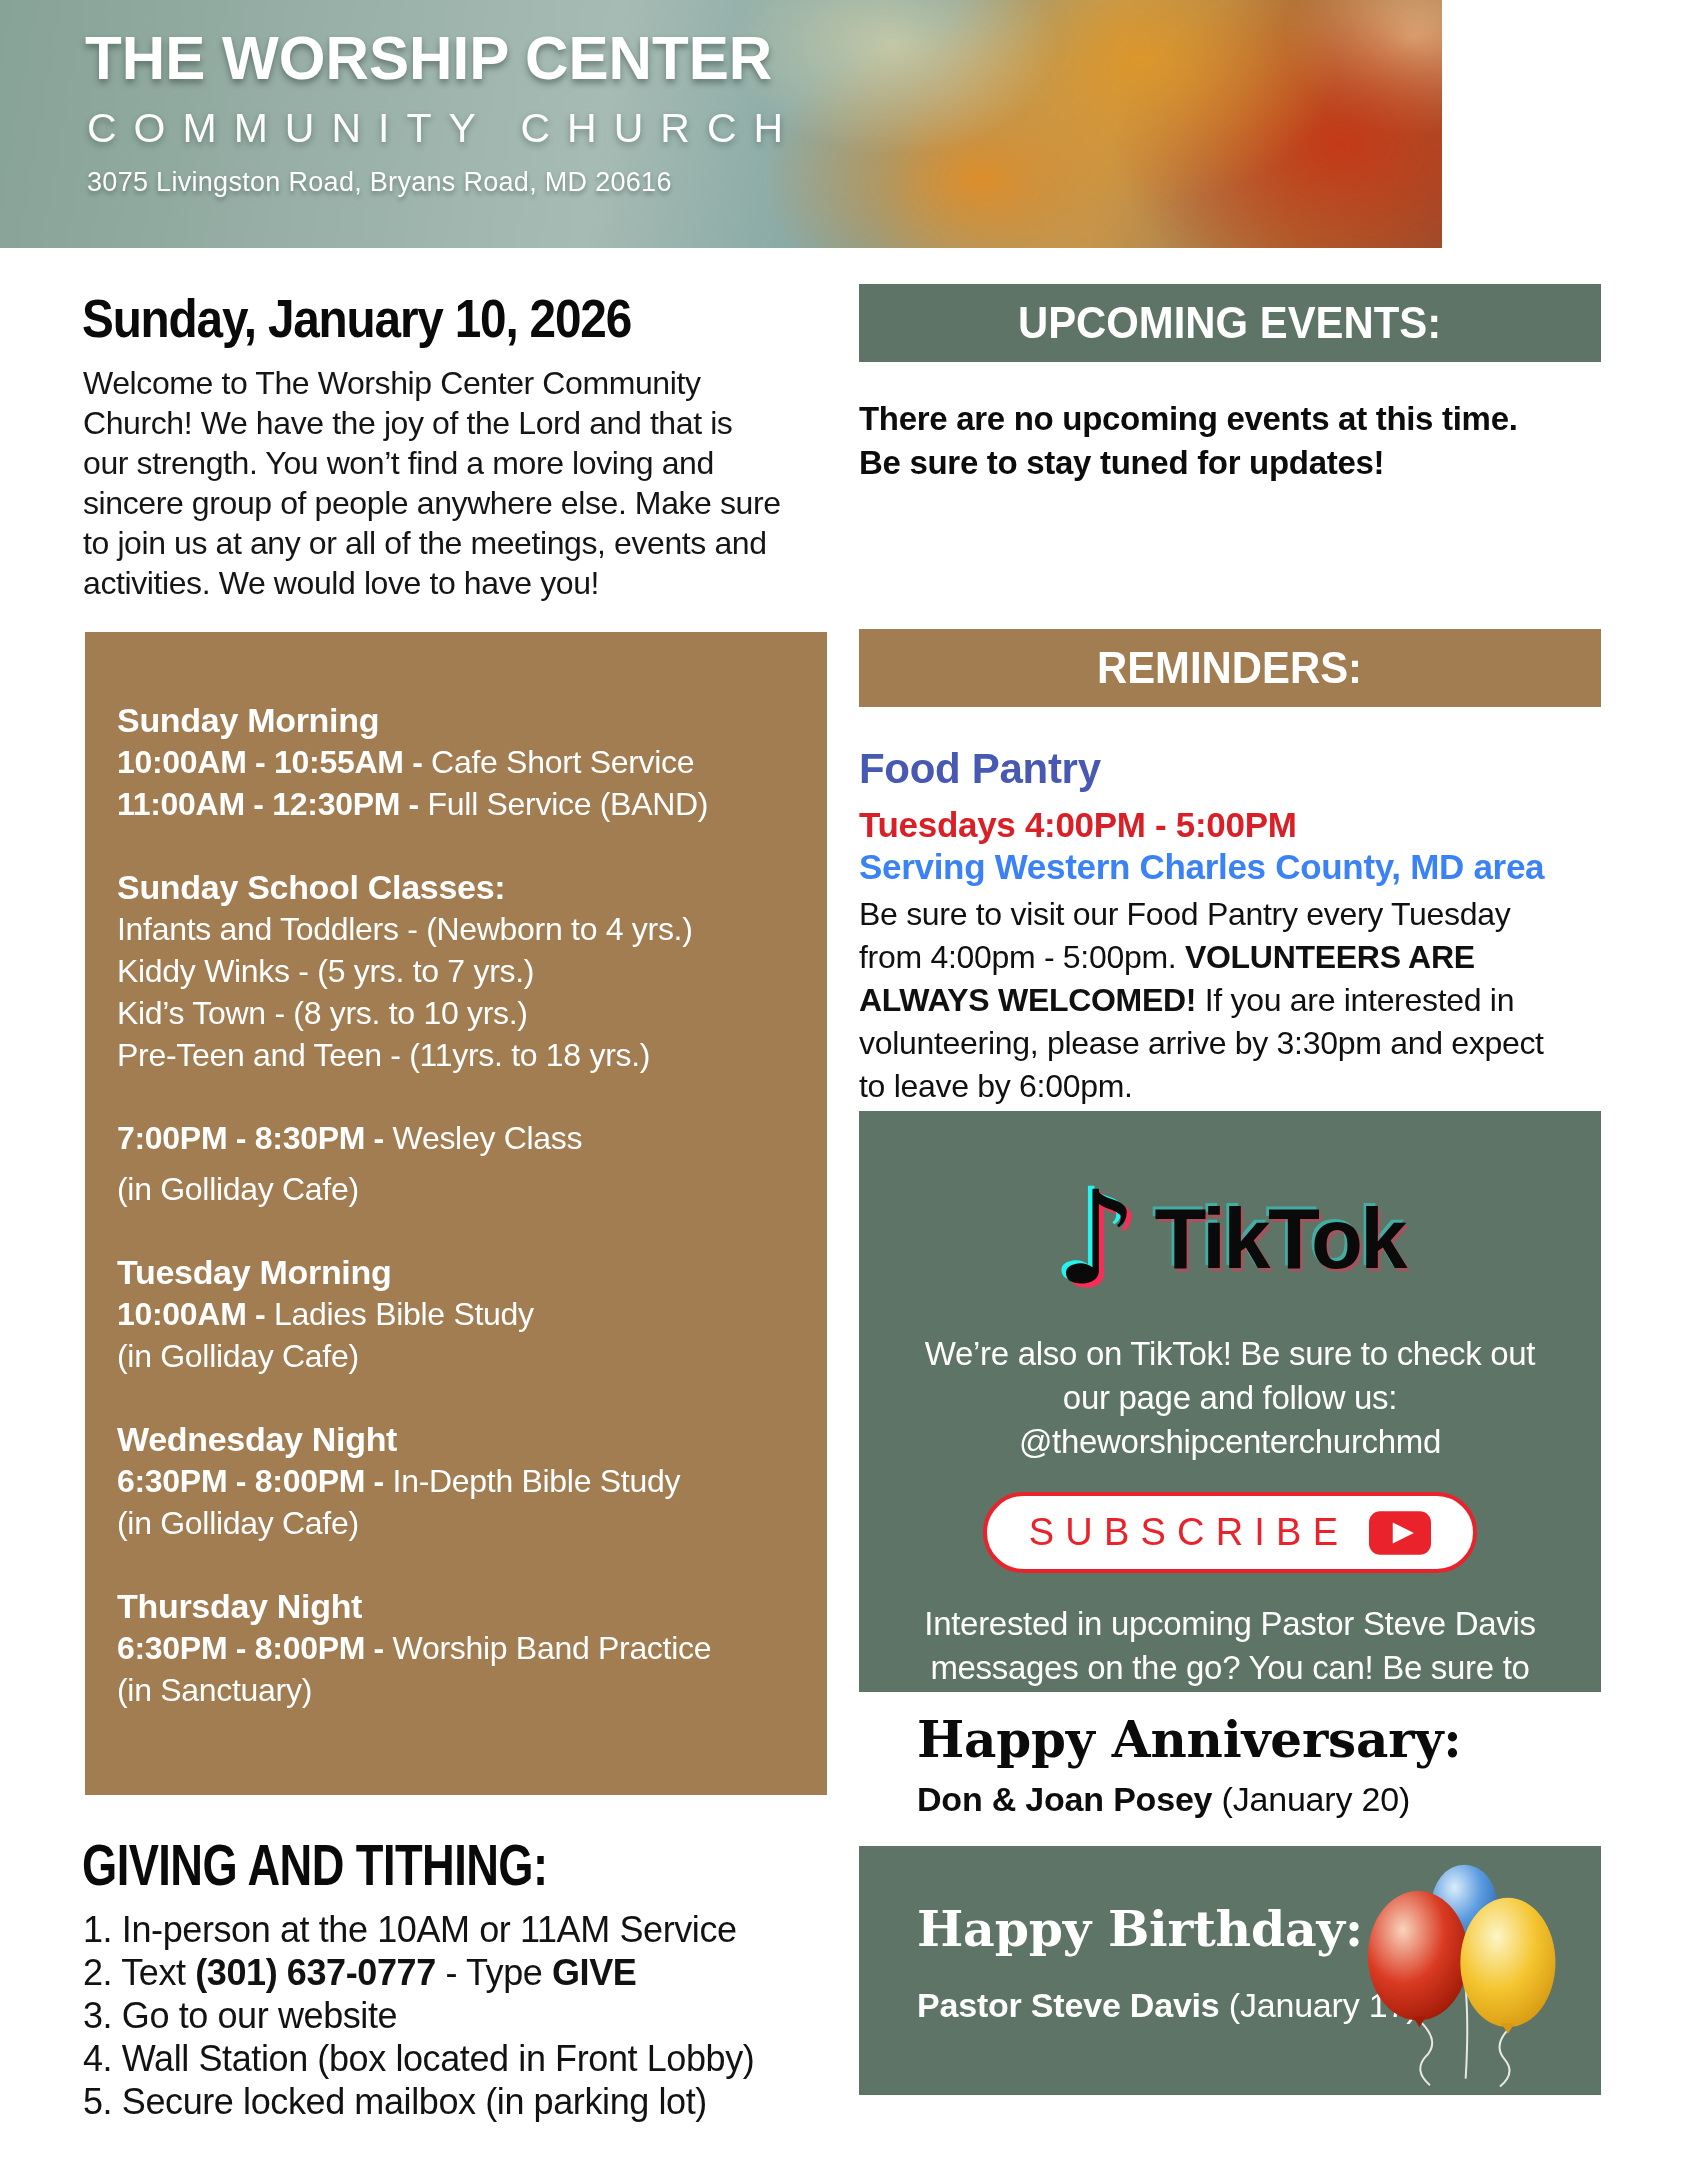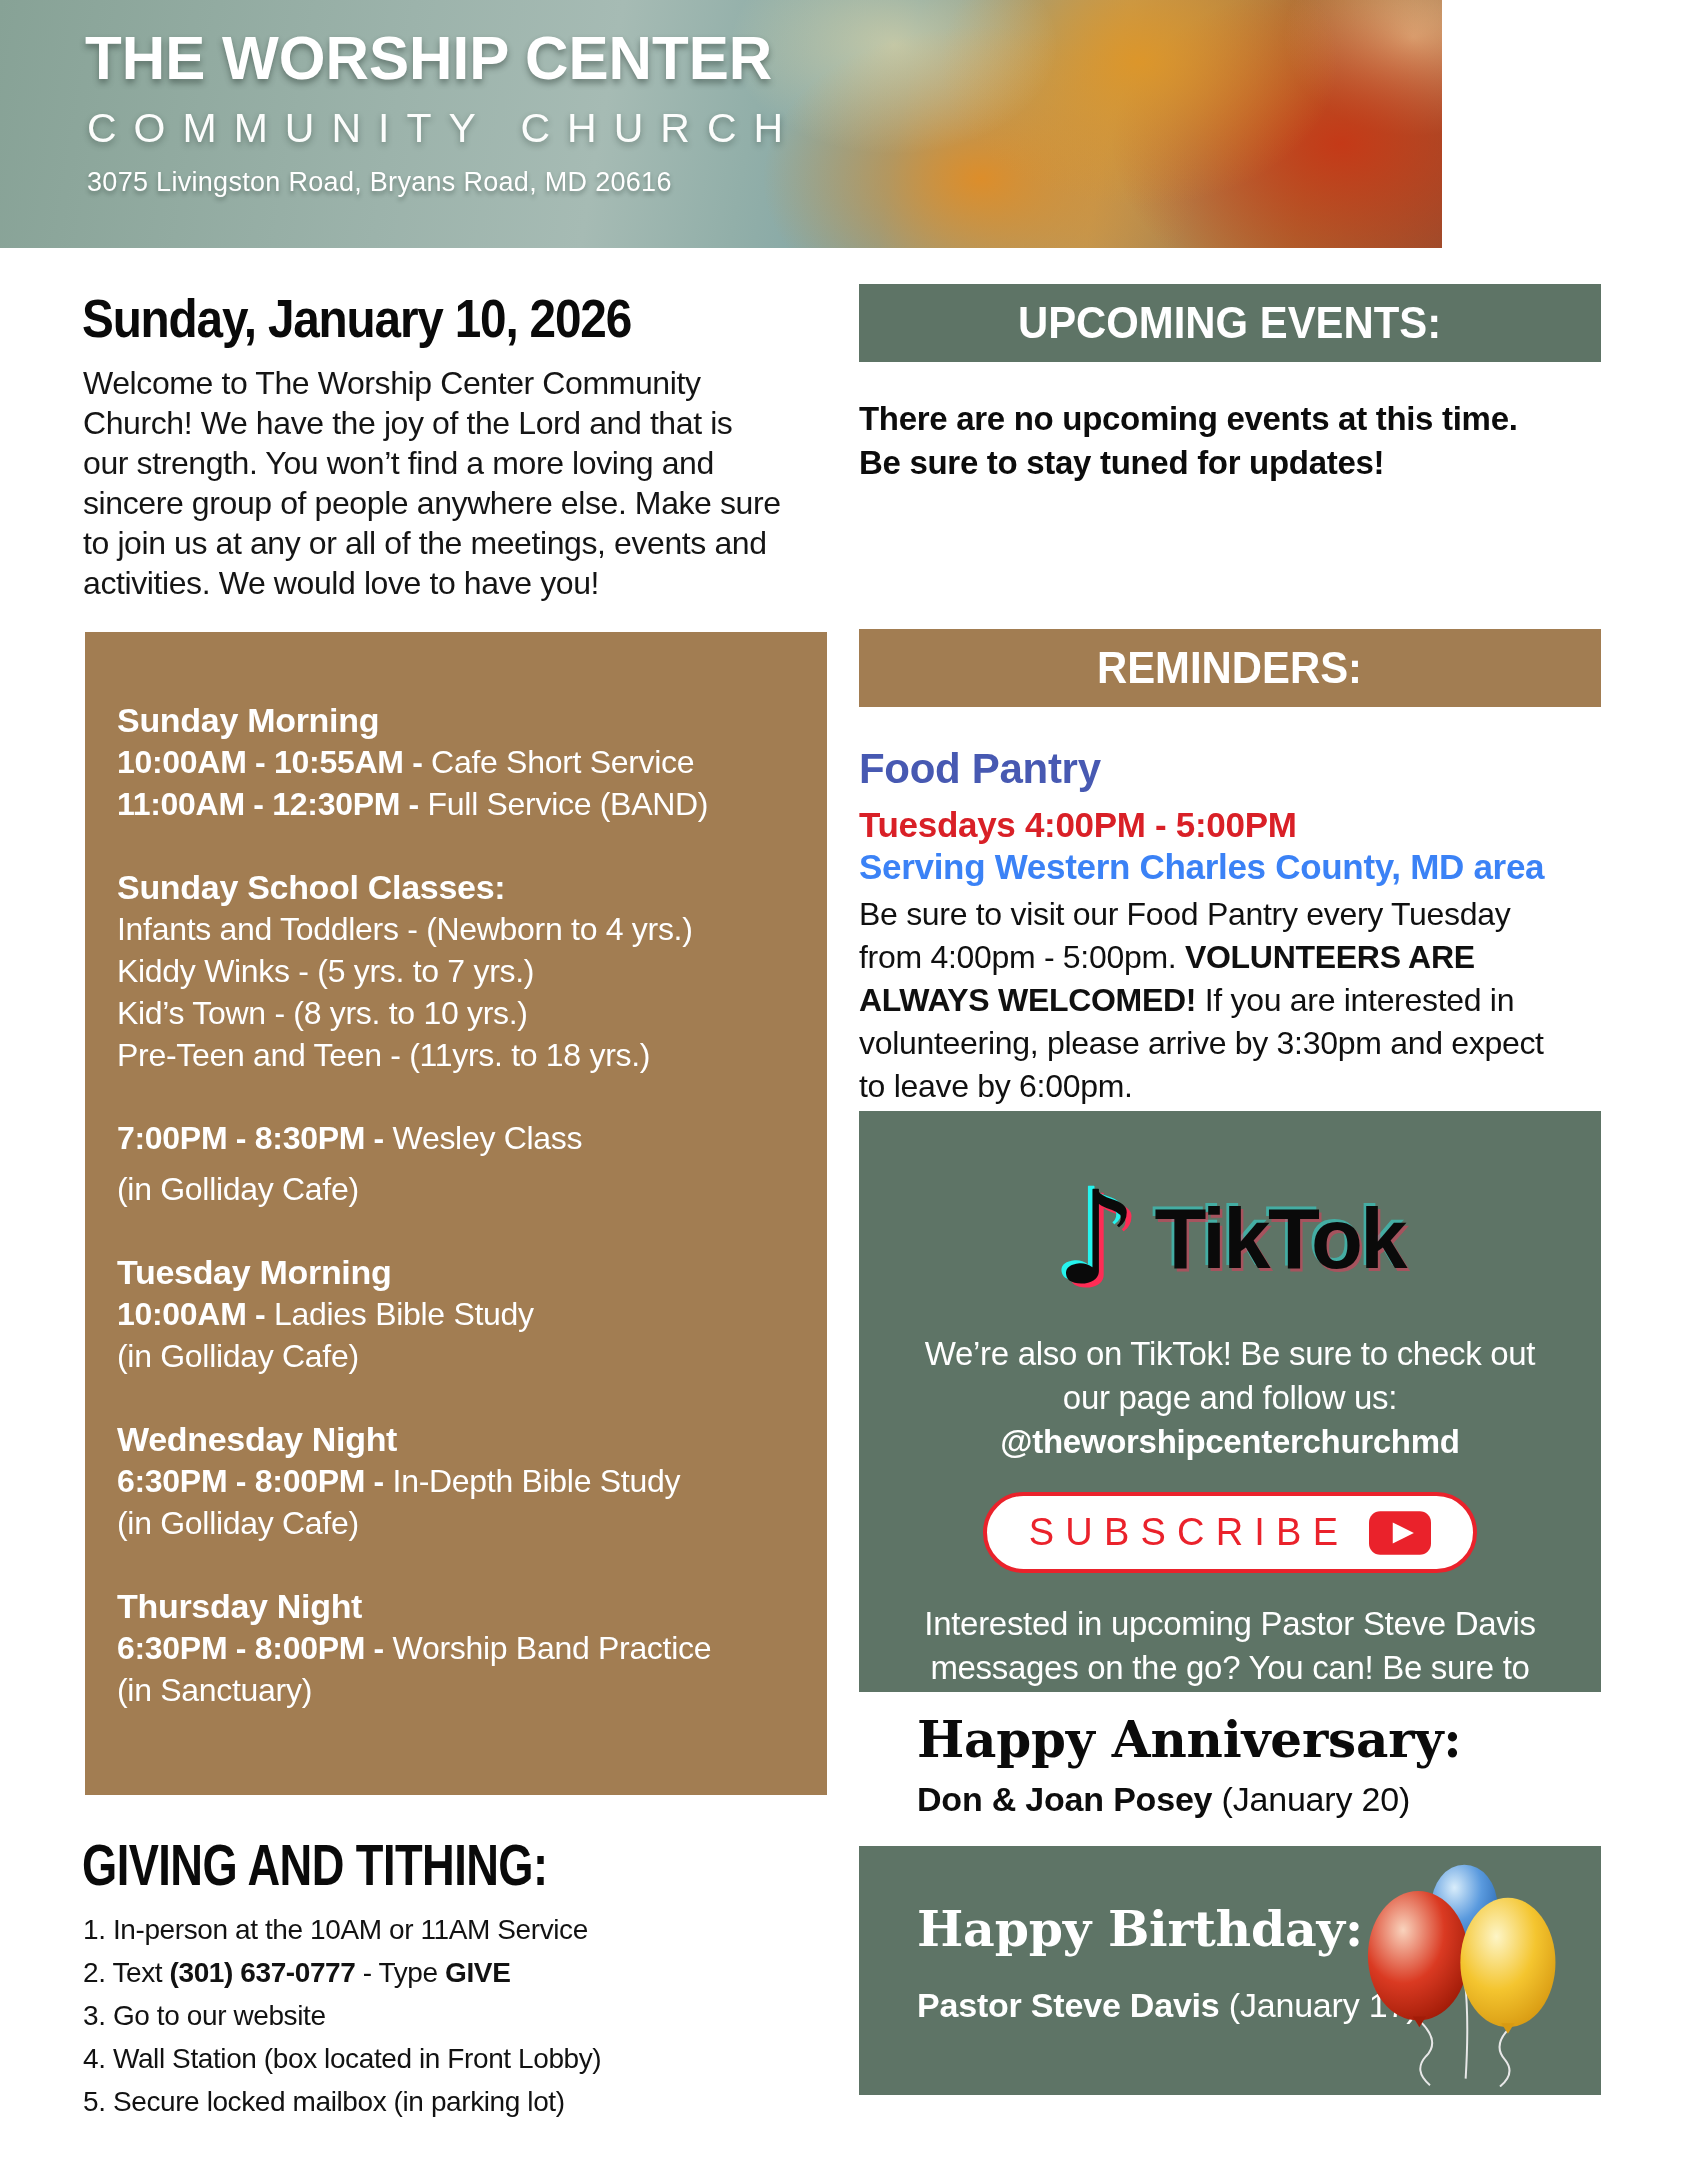--- a/index.html
+++ b/index.html
@@ -33,21 +33,21 @@
 
   .schedule-box{position:absolute;left:85px;top:632px;width:742px;height:1163px;box-sizing:border-box;
     background:#a27d52;color:#fff;padding:67px 20px 4px 32px;}
   .sch-group{margin-bottom:41px;}
   .sch-title{font-size:34px;font-weight:700;line-height:42px;letter-spacing:-0.3px;}
   .sch-line{font-size:32px;line-height:42px;letter-spacing:-0.3px;}
   .sch-line.paren{margin-top:9.3px;}
 
   .giving-heading{position:absolute;left:82px;top:1831px;font-size:58px;font-weight:700;color:#0a0a0a;
     letter-spacing:-0.7px;transform:scaleX(.78);transform-origin:left;}
-  .giving-list{position:absolute;left:83px;top:1908px;width:794px;font-size:28px;line-height:43px;
+  .giving-list{position:absolute;left:83px;top:1908px;width:794px;font-size:36px;line-height:43px;
     color:#121212;letter-spacing:-0.4px;}
 
   
   .bar{position:absolute;left:859px;width:742px;height:78px;display:flex;align-items:center;
     justify-content:center;text-align:center;}
   .bar-upcoming{top:284px;background:#5e7466;}
   .bar-reminders{top:629px;background:#a27d52;}
   .bar span{color:#fff;font-size:45px;font-weight:700;letter-spacing:0;transform:scaleX(.93);}
 
   .upcoming-text{position:absolute;left:859px;top:397px;width:781px;font-size:33px;font-weight:700;
@@ -60,21 +60,21 @@
   .fp-body{margin-top:5.3px;font-size:32px;line-height:43px;color:#101010;}
 
   .tiktok-box{position:absolute;left:859px;top:1111px;width:742px;height:581px;background:#5e7466;
     text-align:center;color:#fff;}
   .tt-logo{margin-top:58px;display:flex;align-items:center;justify-content:center;height:139px;}
   .tt-note{font-family:"DejaVu Sans",sans-serif;font-size:129px;line-height:1;color:#0a0a0a;
     text-shadow:-4.6px -3.3px 0 #25f4ee,4.6px 4px 0 #fe2c55;}
   .tt-word{margin-left:17px;font-size:85px;font-weight:700;color:#0a0a0a;letter-spacing:-2.6px;
     text-shadow:2.6px 2.6px 0 rgba(254,44,85,.45),-2.6px -2.6px 0 rgba(37,244,238,.45);}
   .tt-intro{margin-top:24px;font-size:33px;line-height:44px;letter-spacing:-0.3px;}
-  .tt-handle{font-size:33px;line-height:44px;font-weight:700;letter-spacing:-0.3px;}
+  .tt-handle{font-size:33px;line-height:44px;font-weight:400;letter-spacing:-0.3px;}
   .subscribe{margin-top:28px;display:inline-flex;align-items:center;background:#fff;
     border:4.6px solid #ea222b;border-radius:48px;padding:14.6px 42px;}
   .sub-label{color:#ea222b;font-size:38px;font-weight:500;letter-spacing:11.2px;}
   .yt-icon{margin-left:20px;width:62px;height:44px;display:inline-block;}
   .tt-outro{margin-top:29px;font-size:33px;line-height:44px;letter-spacing:-0.3px;}
 
   .anniversary{position:absolute;left:917px;top:1712px;width:681px;letter-spacing:-0.2px;}
   .ann-heading{font-family:"DejaVu Serif",serif;font-weight:700;font-size:50px;color:#0b0b0b;line-height:1.1;}
   .ann-line{margin-top:13.2px;font-size:34px;color:#0d0d0d;}
 

